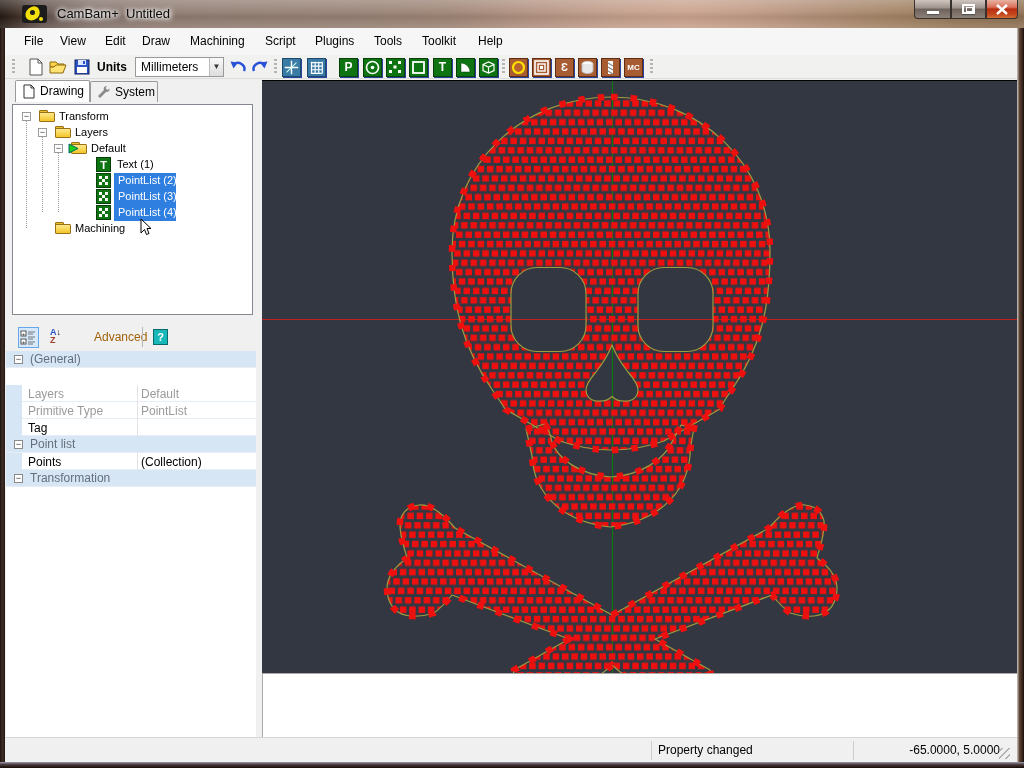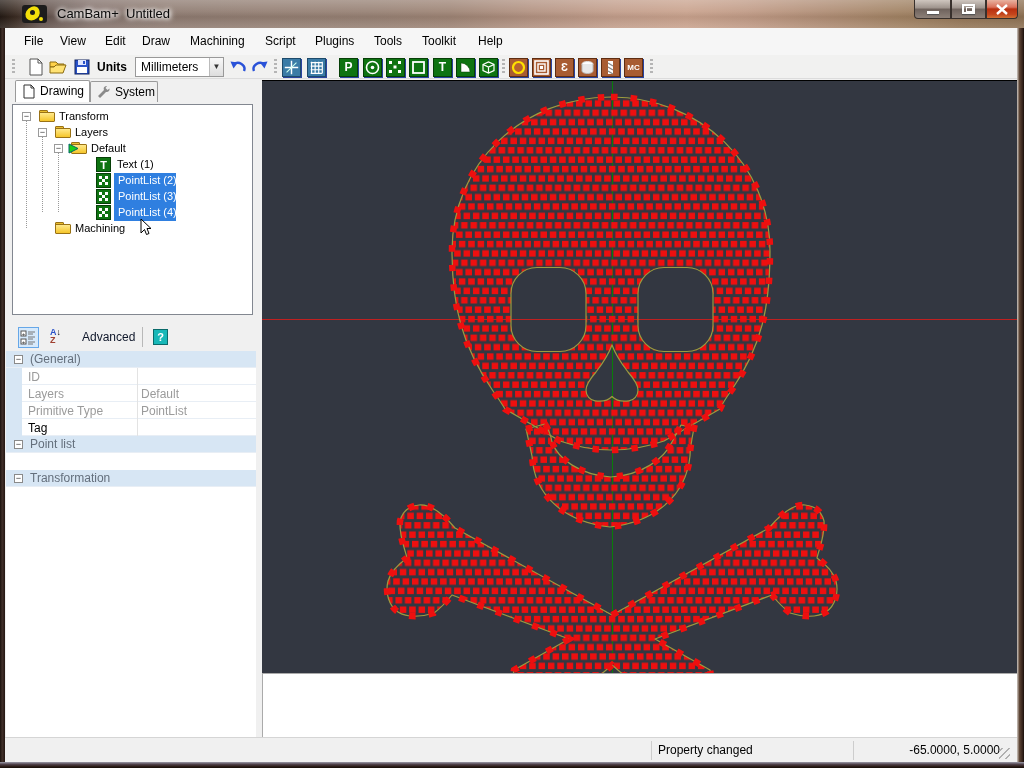--- a/index.html
+++ b/index.html
@@ -47,21 +47,21 @@
 .ebox{position:absolute;width:9px;height:9px;border:1px solid #9a9a9a;background:#fff;font-size:9px;line-height:7px;text-align:center;color:#333}
 .fold{position:absolute;width:17px;height:13px}
 .fold i{position:absolute;left:0;top:0;width:9px;height:4px;background:#e9bd2e;border:1px solid #9a7215;border-radius:1px}
 .fold b{position:absolute;left:0;top:2px;width:16px;height:10px;background:linear-gradient(180deg,#ffe98c,#f5c52a);border:1px solid #9a7215;border-radius:1px}
 .sq{position:absolute;width:15px;height:15px;border:1px solid #063f07;background:#0e7311;color:#fff;font-weight:bold;font-size:11px;text-align:center;line-height:14px}
 .sel{background:#2f7fe0;color:#fff}
 
 #ptool{left:5px;top:322px;width:257px;height:30px;background:#f0f0f0}
 #pcat{position:absolute;left:13px;top:5px;width:21px;height:21px;background:#d6e9fb;border:1px solid #66a7e8}
 #paz{position:absolute;left:45px;top:6px;width:18px;height:18px;font-size:9px;font-weight:bold;line-height:8px}
-#padv{position:absolute;left:77px;top:8px;font-size:12px;color:#0f172a}
+#padv{position:absolute;left:89px;top:8px;font-size:12px;color:#a16207}
 #psep{position:absolute;left:137px;top:5px;width:1px;height:20px;background:#b8b8b8}
 #phelp{position:absolute;left:148px;top:7px;width:15px;height:16px;background:#18b8b8;border:1px solid #0a6a6a;color:#fff;font-weight:bold;font-size:11px;text-align:center;line-height:15px}
 
 #pgrid{left:6px;top:351px;width:250px;height:386px;background:#fff;font-size:12px}
 .prow{position:absolute;left:0;width:250px;height:17px;border-bottom:1px solid #e8eef5}
 .pcat{background:#d7e6f4;color:#646f7c;padding:1px 0 0 24px}
 .pitem{padding:1px 0 0 0}
 .pitem .ind{position:absolute;left:0;top:0;width:16px;height:17px;background:#d7e6f4}
 .pitem .c1{position:absolute;left:22px;top:2px}
 .pitem .c2{position:absolute;left:135px;top:2px}
@@ -293,43 +293,44 @@
           <path d="M9 4h7M9 6h5M9 9h7M9 11h5M9 14h7M9 16h5"></path>
         </g>
       </svg></div>
     <div id="paz"><span style="color:#2a52c8">A</span>↓<br><span style="color:#a04030">Z</span></div>
  <div id="padv">Advanced</div>
     <div id="psep"></div>
     <div id="phelp">?</div>
 </div>
 <div class="abs" id="pgrid">
  <div class="prow pcat" style="top:0"><span class="mbox">−</span>(General)</div>
- <div class="prow pitem" style="top:17px">
-      <span class="ind"></span>
-      <span class="c1 gray">ID</span>
-      <span class="dv"></span>
-    </div>
  <div class="prow pitem" style="top:34px">
       <span class="ind"></span>
       <span class="c1 gray">Layers</span>
       <span class="dv"></span>
       <span class="c2 gray">Default</span>
     </div>
  <div class="prow pitem" style="top:68px">
       <span class="ind"></span>
       <span class="c1">Tag</span>
       <span class="dv"></span>
     </div>
  <div class="prow pitem" style="top:51px">
       <span class="ind"></span>
       <span class="c1 gray">Primitive Type</span>
       <span class="dv"></span>
       <span class="c2 gray">PointList</span>
     </div>
  <div class="prow pcat" style="top:85px"><span class="mbox">−</span>Point list</div>
+ <div class="prow pitem" style="top:102px">
+      <span class="ind"></span>
+      <span class="c1">Points</span>
+      <span class="dv"></span>
+      <span class="c2">(Collection)</span>
+    </div>
  <div class="prow pcat" style="top:119px"><span class="mbox">−</span>Transformation</div>
 </div>
 <div class="abs" id="canvas">
 <svg width="755" height="593" viewBox="262 80 755 593">
 <defs>
 <pattern id="pts" patternUnits="userSpaceOnUse" x="608.85" y="314.85" width="9.375" height="37.5">
 <g fill="#ee0f0f">
 <rect x="0" y="0" width="6.5" height="6.4"></rect>
 <rect x="4.7" y="9.375" width="6.5" height="6.4"></rect>
             <rect x="-4.675" y="9.375" width="6.5" height="6.4"></rect>

